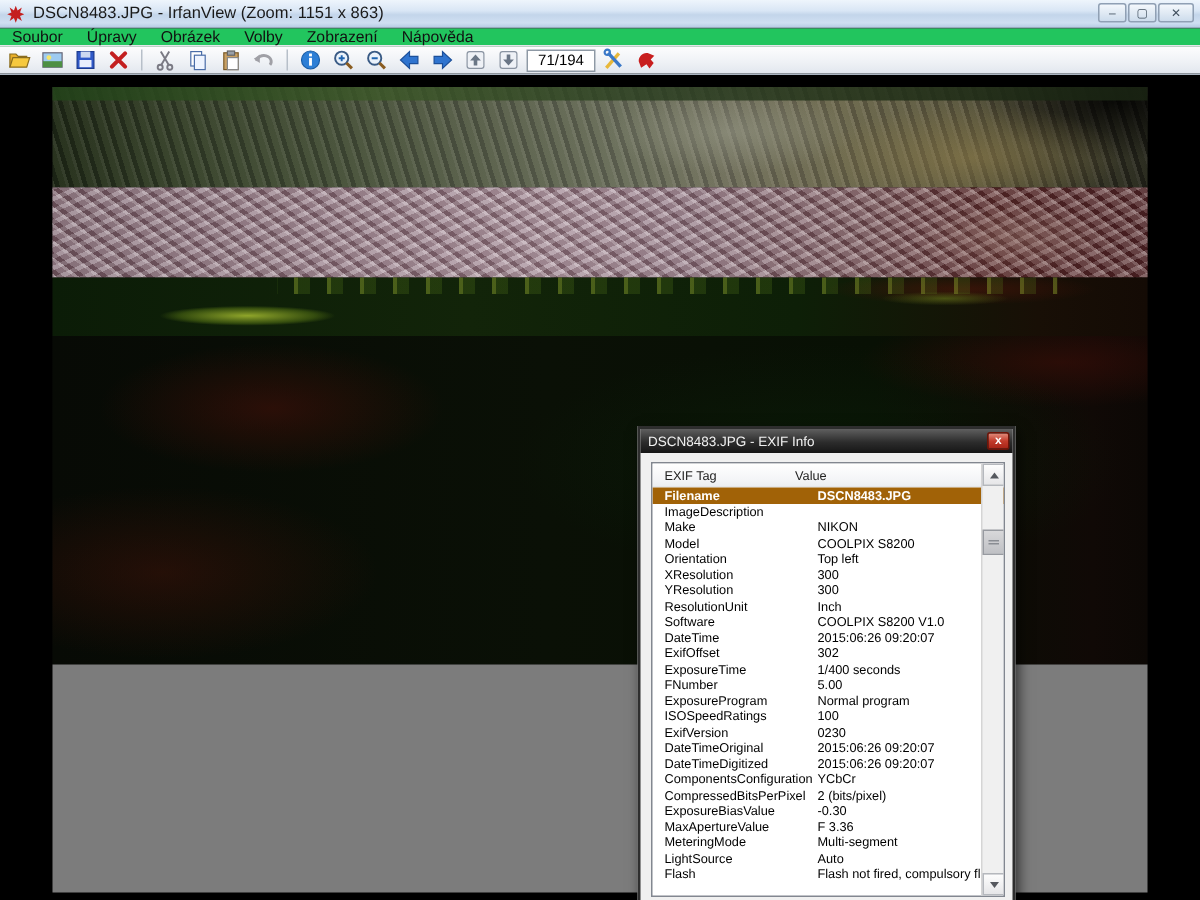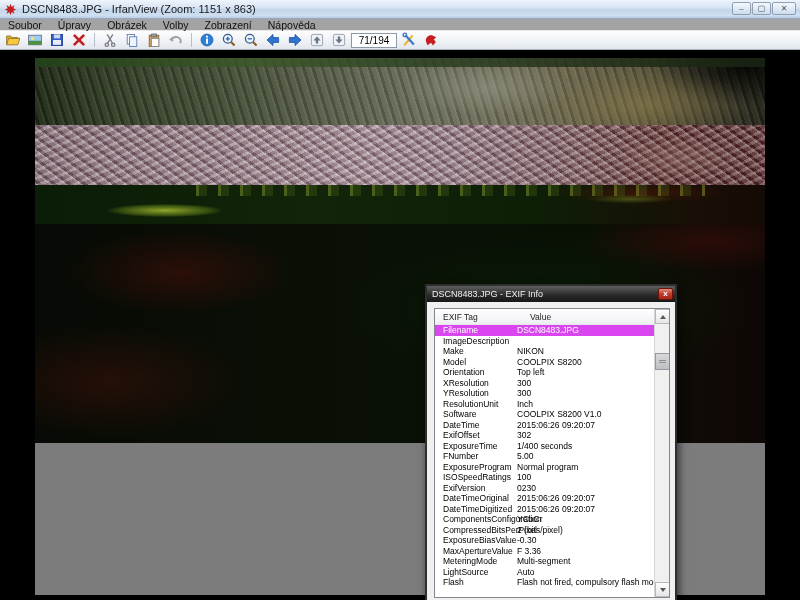--- a/index.html
+++ b/index.html
@@ -17,21 +17,21 @@
   .win-controls { position:absolute; right:4px; top:2px; display:flex; gap:1px; }
   .wc-btn {
     width:19px; height:13px; border:1px solid #90a0b4; border-radius:2px;
     background:linear-gradient(#f4f8fc,#cddcec);
     color:#41505f; font-size:8px; line-height:11px; text-align:center;
   }
   .wc-btn.close { width:24px; }
 
   .menubar {
     position:absolute; left:0; top:19px; width:800px; height:12px;
-    background:#a3a3a3; border-bottom:1px solid #e3e6ea;
+    background:#22c55e; border-bottom:1px solid #e3e6ea;
     display:flex; align-items:center; font-size:10.5px; color:#111;
   }
   .menu-item { padding:0 8px; height:12px; line-height:12px; }
 
   .toolbar {
     position:absolute; left:0; top:31px; width:800px; height:19px;
     background:linear-gradient(#fdfdfe,#eef1f5 60%,#e2e7ee);
     border-bottom:1px solid #aab4c0;
     display:flex; align-items:center; gap:2px; padding-left:3px;
   }
@@ -108,22 +108,22 @@
   .lv-header {
     height:16px; display:flex; align-items:center;
     background:linear-gradient(#ffffff,#f4f5f7 70%,#eceef1); border-bottom:1px solid #e4e6e9;
     color:#222;
   }
   .lv-h-tag { position:absolute; left:8px; }
   .lv-h-val { position:absolute; left:95px; }
   .lv-rows { position:absolute; left:0; top:16px; width:236px; }
   .lv-row { position:relative; height:10.53px; line-height:10.6px; white-space:nowrap; color:#000; }
   .lv-row .lv-tag { position:absolute; left:8px; }
-  .lv-row .lv-val { position:absolute; left:82px; }
-  .lv-row.selected { background:#d946ef; color:#fff; }
+  .lv-row .lv-val { position:absolute; left:110px; }
+  .lv-row.selected { background:#a16207; color:#fff;font-weight:bold; }
   
   .sb { position:absolute; right:0; top:0; width:15px; height:288px; background:#f0f0f0; border-left:1px solid #d5d5d5; }
   .sb-btn { position:absolute; left:0; width:15px; height:15px; background:linear-gradient(#fdfdfd,#e6e6e8);
     border:1px solid #b5b8bd; display:flex; align-items:center; justify-content:center; }
   .sb-up { top:0; } .sb-down { bottom:0; }
   .tri-up { width:0; height:0; border-left:3px solid transparent; border-right:3px solid transparent; border-bottom:4px solid #55585e; }
   .tri-down { width:0; height:0; border-left:3px solid transparent; border-right:3px solid transparent; border-top:4px solid #55585e; }
   .sb-thumb { position:absolute; left:0; top:44px; width:15px; height:17px;
     background:linear-gradient(#d8d8da,#bfc0c4); border:1px solid #979aa0; }
   .sb-grip { margin:6px auto 0; width:7px; height:1px; background:#8a8d93; box-shadow:0 2px 0 #8a8d93; }

